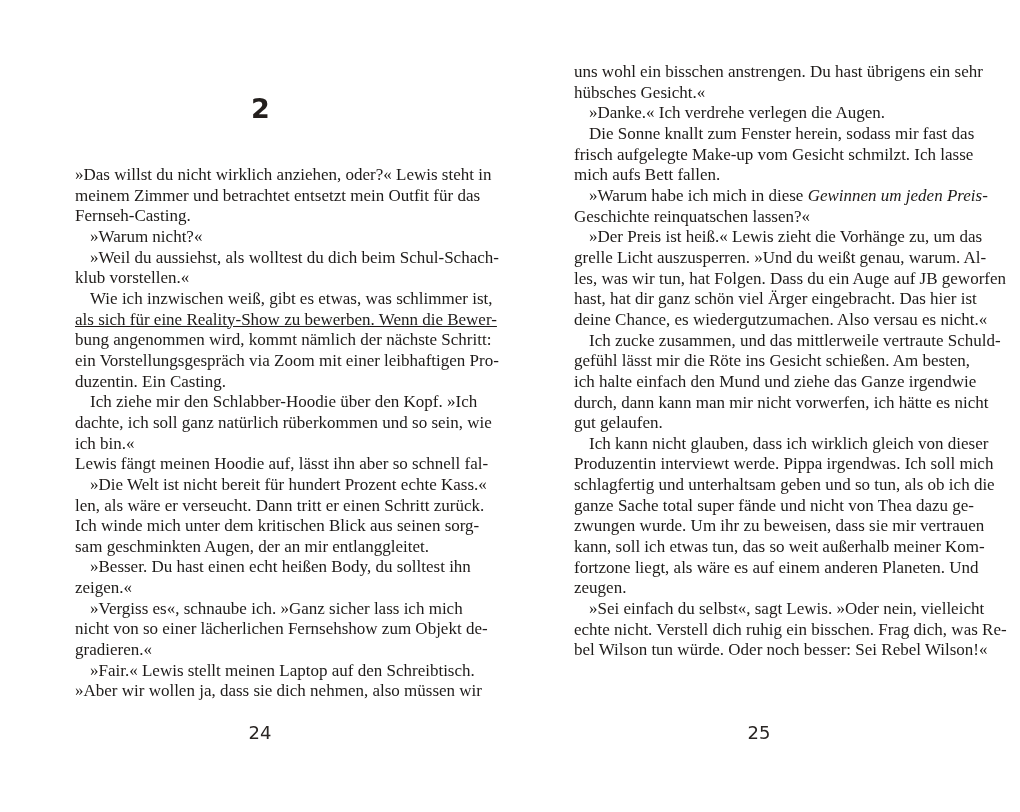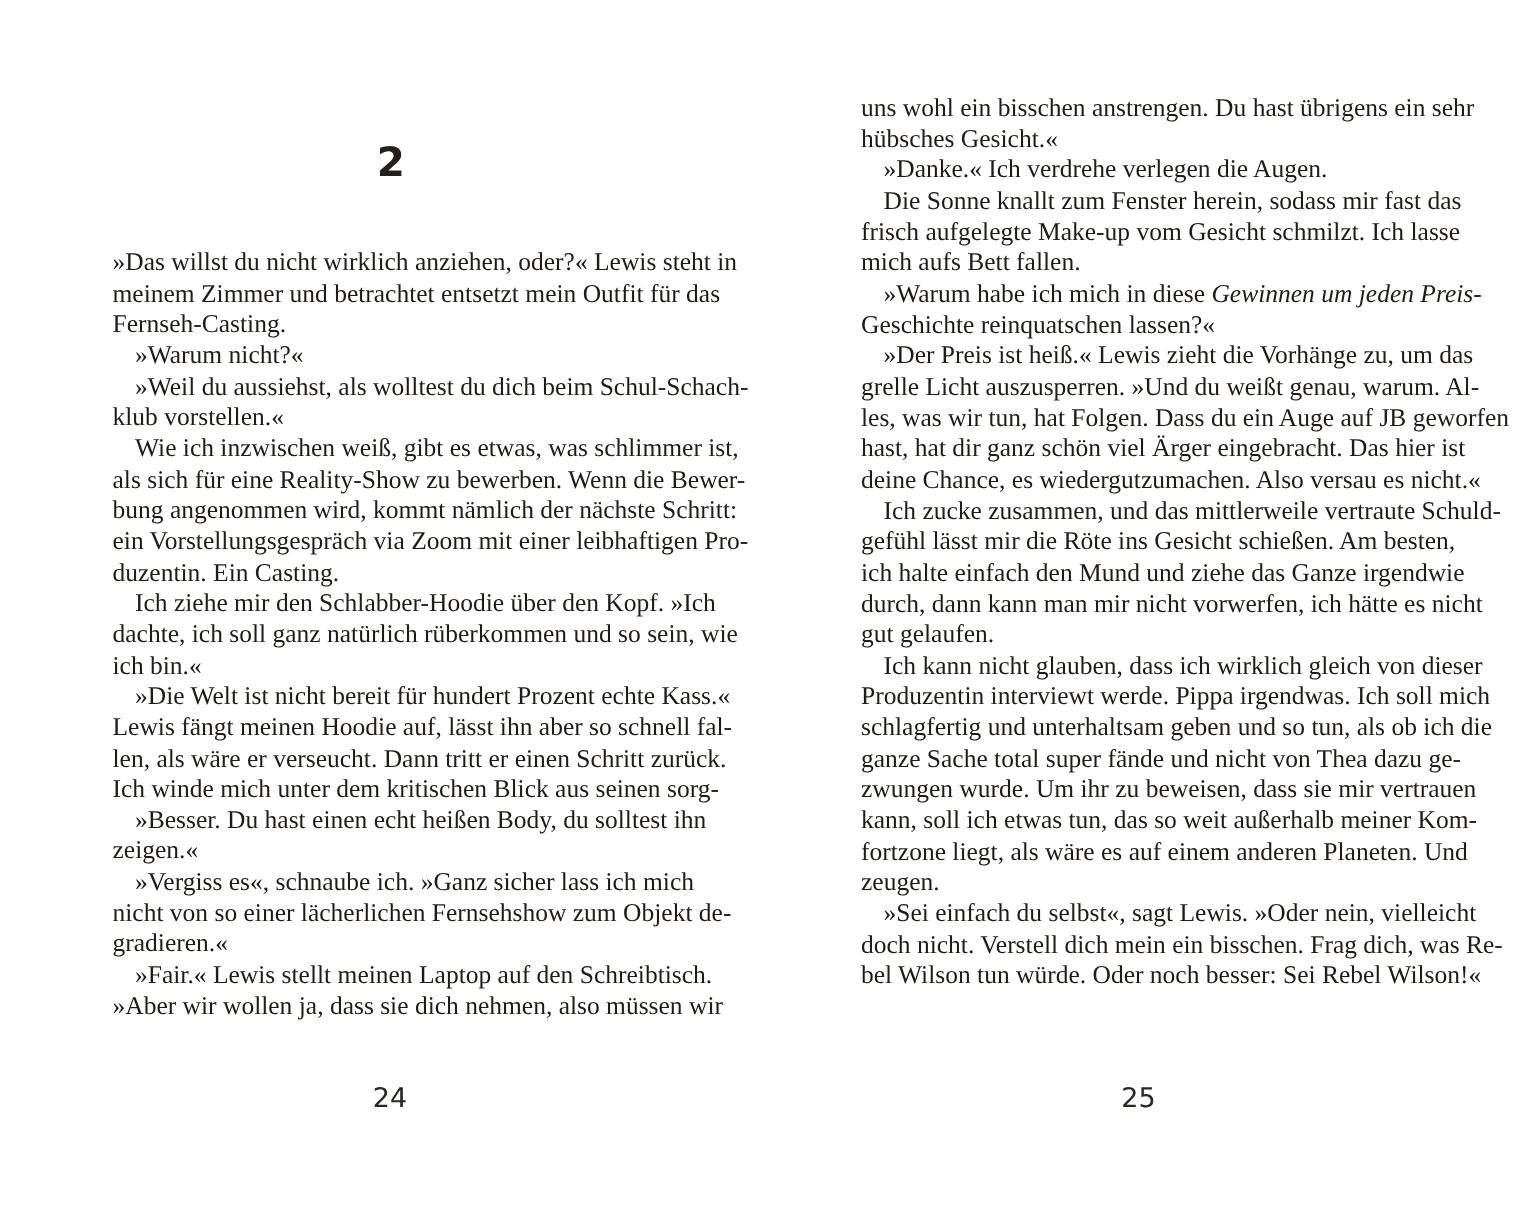--- a/index.html
+++ b/index.html
@@ -45,35 +45,36 @@
       </p>
       <p class="para">
         <span class="line last">»Warum nicht?«</span>
       </p>
       <p class="para">
         <span class="line">»Weil du aussiehst, als wolltest du dich beim Schul-Schach-</span>
         <span class="line last" style="text-indent: 0px;">klub vorstellen.«</span>
       </p>
       <p class="para">
         <span class="line">Wie ich inzwischen weiß, gibt es etwas, was schlimmer ist,</span>
-        <span class="line" style="text-indent: 0px;">als sich für eine Reality-Show zu bewerben. Wenn die Bewer-</span>
+        <span class="line" style="text-indent: 0px; text-decoration: underline;">als sich für eine Reality-Show zu bewerben. Wenn die Bewer-</span>
         <span class="line" style="text-indent: 0px;">bung angenommen wird, kommt nämlich der nächste Schritt:</span>
         <span class="line" style="text-indent: 0px;">ein Vorstellungsgespräch via Zoom mit einer leibhaftigen Pro-</span>
         <span class="line last" style="text-indent: 0px;">duzentin. Ein Casting.</span>
       </p>
       <p class="para">
         <span class="line">Ich ziehe mir den Schlabber-Hoodie über den Kopf. »Ich</span>
         <span class="line" style="text-indent: 0px;">dachte, ich soll ganz natürlich rüberkommen und so sein, wie</span>
         <span class="line last" style="text-indent: 0px;">ich bin.«</span>
       </p>
       <p class="para">
+        <span class="line" style="text-indent: 0px;">Lewis fängt meinen Hoodie auf, lässt ihn aber so schnell fal-</span>
         <span class="line">»Die Welt ist nicht bereit für hundert Prozent echte Kass.«</span>
-        <span class="line" style="text-indent: 0px;">Lewis fängt meinen Hoodie auf, lässt ihn aber so schnell fal-</span>
         <span class="line" style="text-indent: 0px;">len, als wäre er verseucht. Dann tritt er einen Schritt zurück.</span>
         <span class="line" style="text-indent: 0px;">Ich winde mich unter dem kritischen Blick aus seinen sorg-</span>
+        <span class="line last" style="text-indent: 0px;">sam geschminkten Augen, der an mir entlanggleitet.</span>
       </p>
       <p class="para">
         <span class="line">»Besser. Du hast einen echt heißen Body, du solltest ihn</span>
         <span class="line last" style="text-indent: 0px;">zeigen.«</span>
       </p>
       <p class="para">
         <span class="line">»Vergiss es«, schnaube ich. »Ganz sicher lass ich mich</span>
         <span class="line" style="text-indent: 0px;">nicht von so einer lächerlichen Fernsehshow zum Objekt de-</span>
         <span class="line last" style="text-indent: 0px;">gradieren.«</span>
       </p>
@@ -122,18 +123,18 @@
         <span class="line" style="text-indent: 0px;">Produzentin interviewt werde. Pippa irgendwas. Ich soll mich</span>
         <span class="line" style="text-indent: 0px;">schlagfertig und unterhaltsam geben und so tun, als ob ich die</span>
         <span class="line" style="text-indent: 0px;">ganze Sache total super fände und nicht von Thea dazu ge-</span>
         <span class="line" style="text-indent: 0px;">zwungen wurde. Um ihr zu beweisen, dass sie mir vertrauen</span>
         <span class="line" style="text-indent: 0px;">kann, soll ich etwas tun, das so weit außerhalb meiner Kom-</span>
         <span class="line" style="text-indent: 0px;">fortzone liegt, als wäre es auf einem anderen Planeten. Und</span>
         <span class="line last" style="text-indent: 0px;">zeugen.</span>
       </p>
       <p class="para">
         <span class="line">»Sei einfach du selbst«, sagt Lewis. »Oder nein, vielleicht</span>
-        <span class="line" style="text-indent: 0px;">doch nicht. Verstell dich mein ein bisschen. Frag dich, was Re-</span>
+        <span class="line" style="text-indent: 0px;">echte nicht. Verstell dich ruhig ein bisschen. Frag dich, was Re-</span>
         <span class="line last" style="text-indent: 0px;">bel Wilson tun würde. Oder noch besser: Sei Rebel Wilson!«</span>
       </p>
     </div>
   <div class="page-number">25</div>
 </div>
 
 </body></html>

